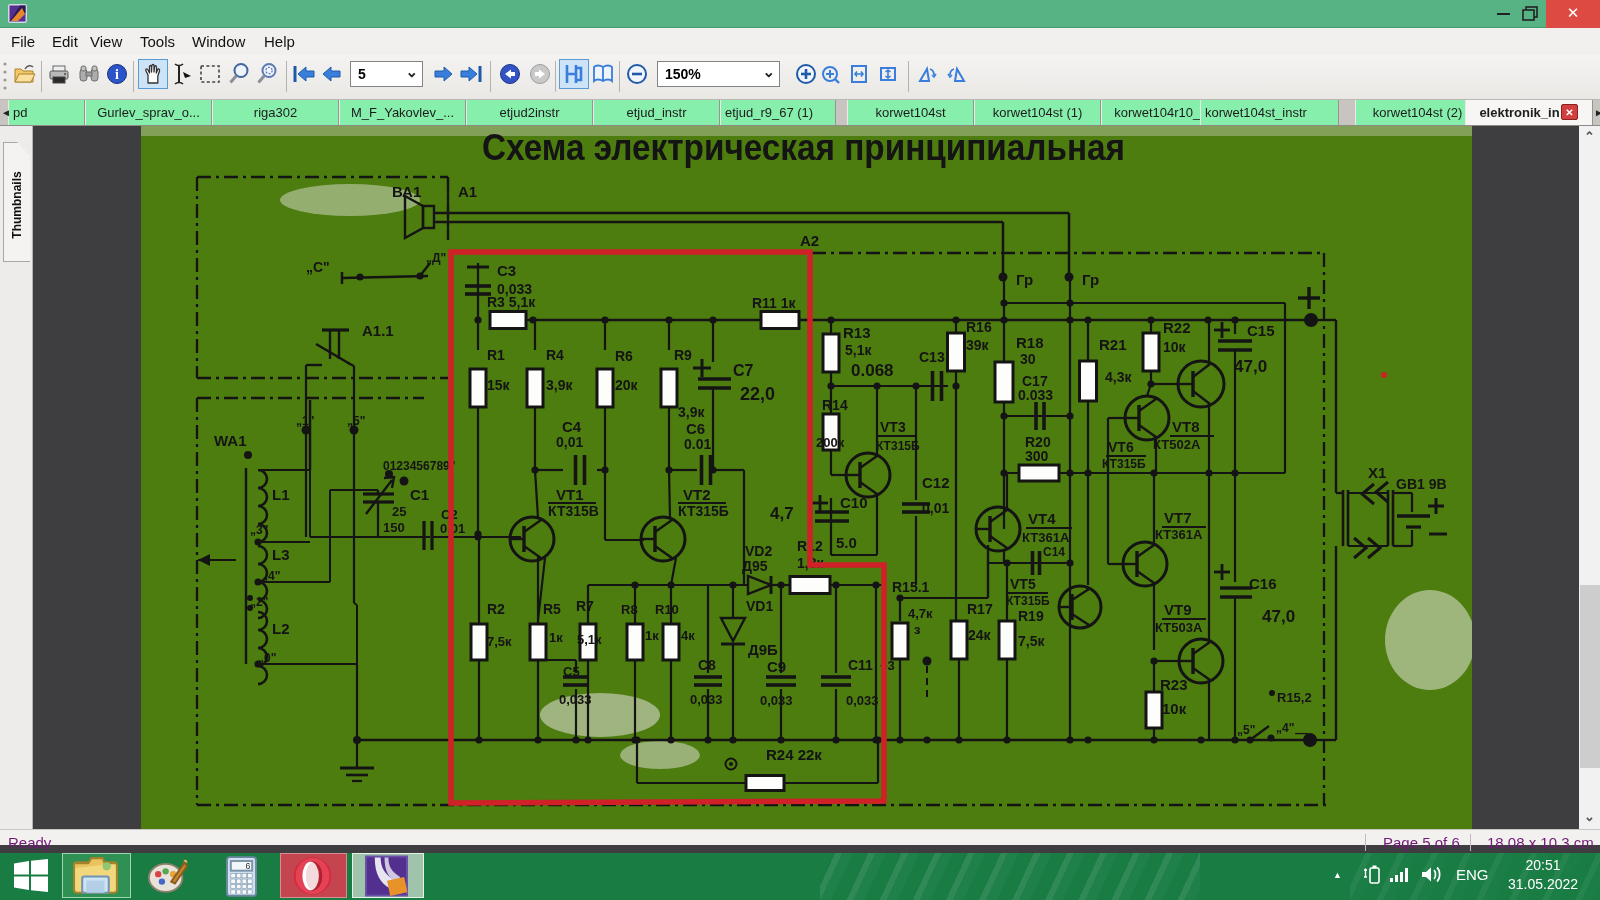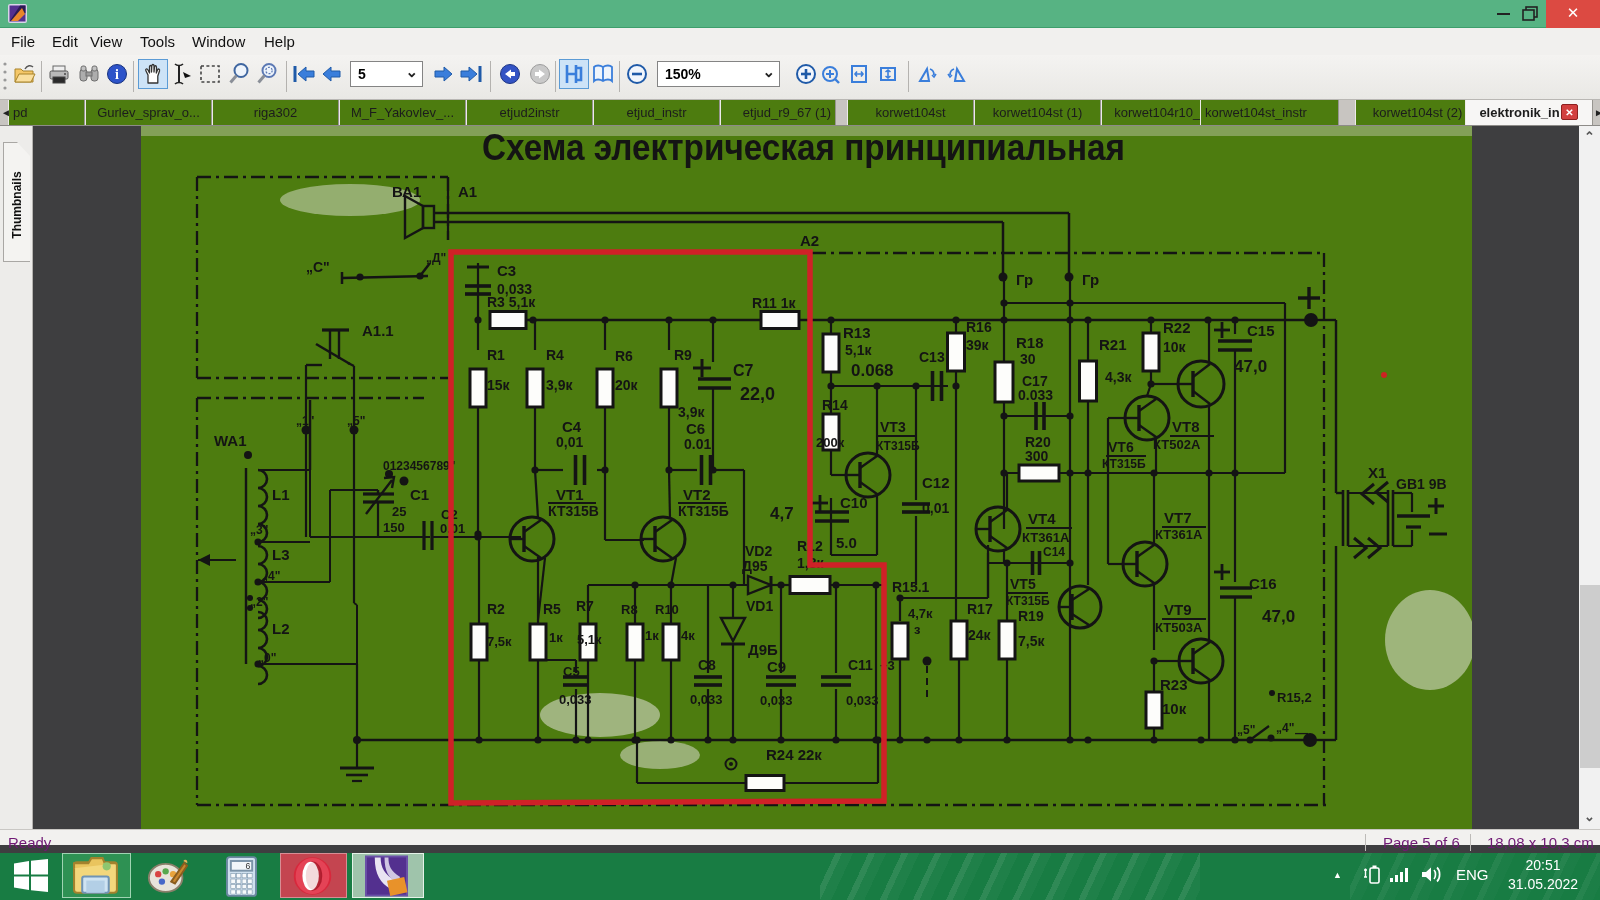--- a/index.html
+++ b/index.html
@@ -5,21 +5,21 @@
 #titlebar{position:absolute;left:0;top:0;width:1600px;height:28px;background:#57b383;border-bottom:1px solid #3e9e6c}
 #titlebar .t{position:absolute;left:0;right:0;top:4px;text-align:center;font-size:17px;color:#203228}
 #menubar{position:absolute;left:0;top:28px;width:1600px;height:27px;background:#f1f0ee;font-size:15px;color:#111}
 #menubar span{position:absolute;top:5px}
 #toolbar{position:absolute;left:0;top:55px;width:1600px;height:45px;background:linear-gradient(#f4f3f1,#e9e8e5);border-bottom:1px solid #b9b7b4}
 .ti{position:absolute}
 .tsep{position:absolute;top:6px;width:1px;height:31px;background:#b4b2af}
 .combo{position:absolute;top:6px;height:26px;background:#fff;border:1px solid #848484;font-size:14px;line-height:24px}
 .combo .dd{position:absolute;right:4px;top:-2px;font-size:15px;color:#222;font-weight:bold}
 #tabbar{position:absolute;left:0;top:100px;width:1600px;height:26px;background:#c8c5c1;border-bottom:1px solid #8d8b88}
-.tab{position:absolute;top:0;height:25px;background:#4d7c0f;border-right:1px solid #979590;border-left:1px solid #eceae8;font-size:13px;color:#1c1c1c;line-height:25px;padding:0 4px;white-space:nowrap;overflow:hidden}
+.tab{position:absolute;top:0;height:25px;background:#86efac;border-right:1px solid #979590;border-left:1px solid #eceae8;font-size:13px;color:#1c1c1c;line-height:25px;padding:0 4px;white-space:nowrap;overflow:hidden}
 .tab.active{background:#f7f6f5;font-weight:bold;padding-right:23px}
 .tclose{position:absolute;right:14px;top:4px;width:17px;height:16px;background:#d23f3f;border:1px solid #8d1f1f;border-radius:2px;color:#fff;font-size:10px;line-height:15px;text-align:center;font-weight:bold}
 #tabL{position:absolute;left:1px;top:107px;font-size:10px;color:#222}
 #tabR{position:absolute;left:1594px;top:107px;font-size:10px;color:#222}
 #content{position:absolute;left:0;top:126px;width:1600px;height:703px;background:#3e3e40}
 #thumbstrip{position:absolute;left:0;top:0;width:33px;height:703px;background:#edecea;border-right:1px solid #b5b3b0}
 #thumbtab{position:absolute;left:3px;top:16px;width:27px;height:120px;background:#f4f3f1;border:1px solid #a9a7a4;border-right:none;clip-path:polygon(0 0,14px 0,27px 14px,27px 120px,0 120px)}
 #thumbtab span{position:absolute;left:-37px;top:55px;transform:rotate(-90deg);font-size:12px;font-weight:bold;color:#111;width:100px;text-align:center;display:block}
 #page{position:absolute;left:141px;top:0;width:1331px;height:703px;background:#4d7c0f}
 #vsb{position:absolute;left:1579px;top:0;width:21px;height:703px;background:#f1f1f1}
@@ -176,21 +176,21 @@
     <div class="tsep" style="left:619px"></div>
     <div class="tsep" style="left:908px"></div>
   </div>
 <div id="tabbar">
     <div class="tab" style="left:8px;width:77px">pd</div>
     <div class="tab" style="left:85px;width:127px;text-align:center">Gurlev_sprav_o...</div>
     <div class="tab" style="left:212px;width:127px;text-align:center">riga302</div>
     <div class="tab" style="left:339px;width:127px;text-align:center">M_F_Yakovlev_...</div>
     <div class="tab" style="left:466px;width:127px;text-align:center">etjud2instr</div>
     <div class="tab" style="left:593px;width:127px;text-align:center">etjud_instr</div>
-    <div class="tab" style="left:720px;width:116px;text-align:right">etjud_r9_67 (1)</div>
+    <div class="tab" style="left:720px;width:116px;text-align:left">etjud_r9_67 (1)</div>
     <div class="tab" style="left:847px;width:127px;text-align:center">korwet104st</div>
     <div class="tab" style="left:974px;width:127px;text-align:center">korwet104st (1)</div>
     <div class="tab" style="left:1101px;width:127px;text-align:center">korwet104r10_82</div>
     <div class="tab" style="left:1200px;width:139px;">korwet104st_instr</div>
     <div class="tab" style="left:1355px;width:125px;text-align:center">korwet104st (2)</div>
     <div class="tab active" style="left:1465px;width:128px;text-align:center">elektronik_in<span class="tclose">✕</span></div>
   </div>
 <div id="tabL">◄</div>
 <div id="tabR">►</div>
 <div id="content">

